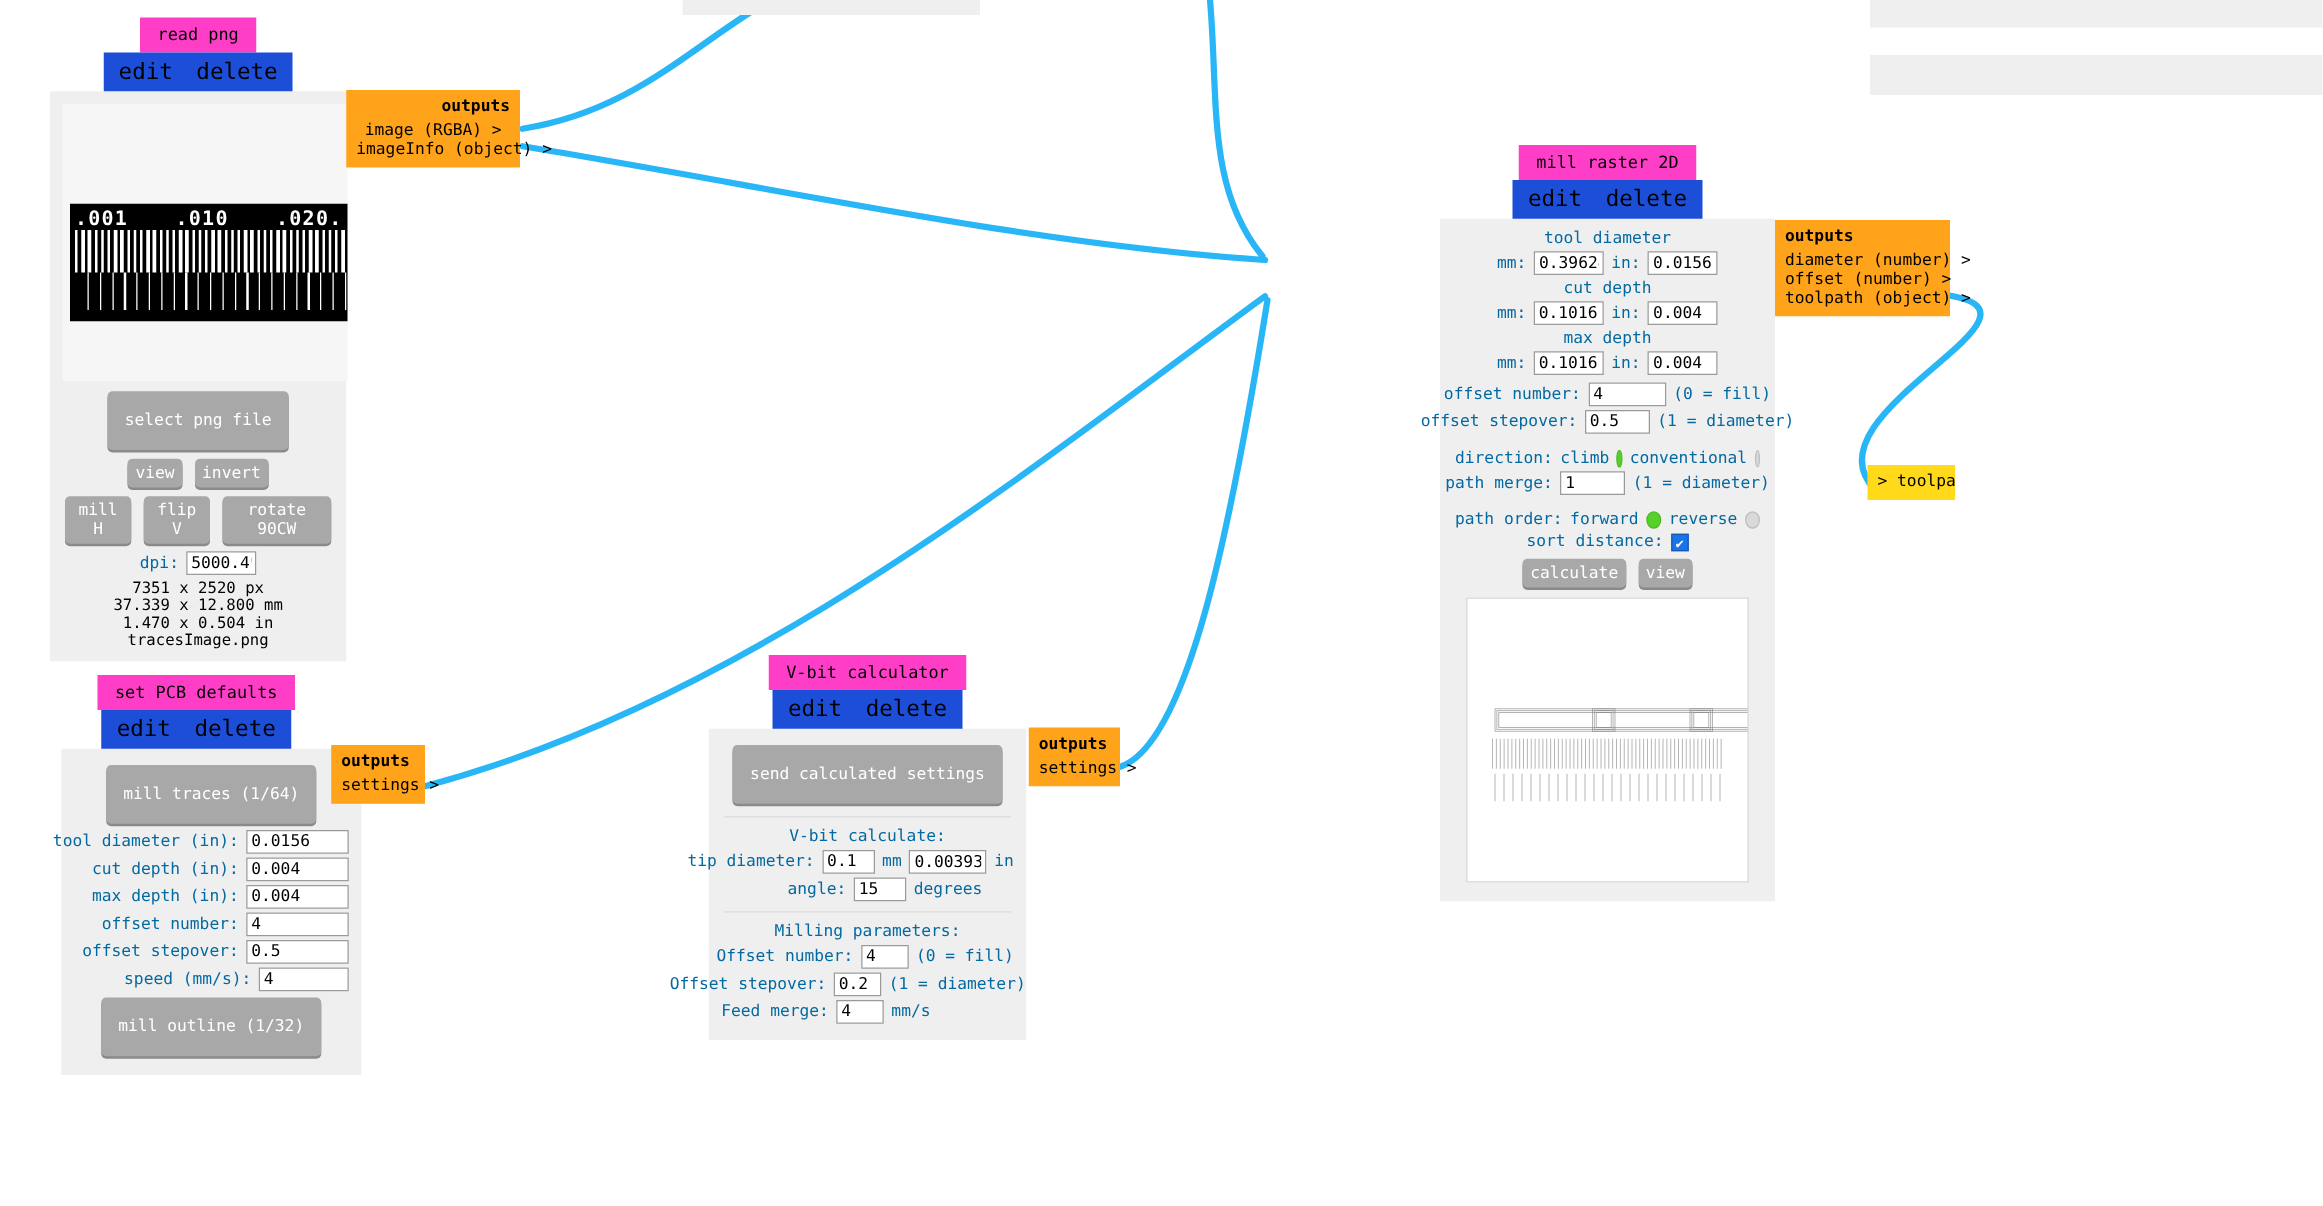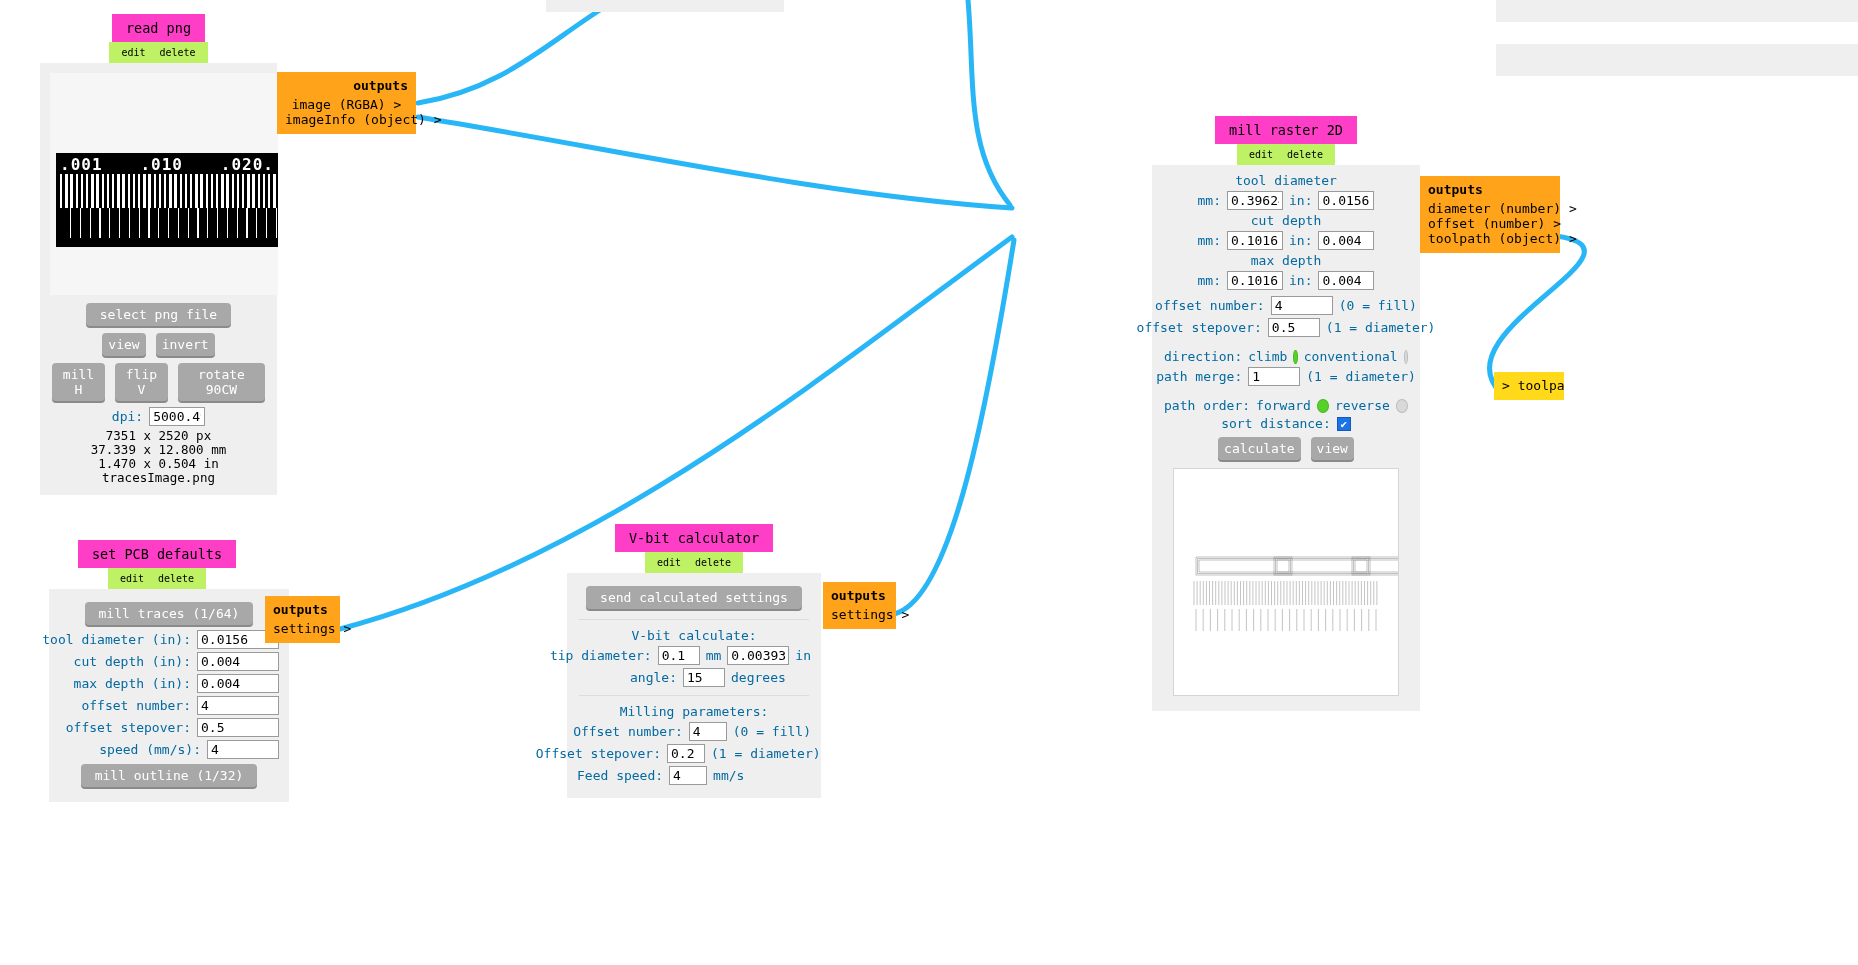--- a/index.html
+++ b/index.html
@@ -25,23 +25,23 @@
   .title-bar {
     background: #ff3ec8;
     color: #000000;
     font-size: 13.5px;
     padding: 6px 14px;
     text-align: center;
     white-space: nowrap;
     display: inline-block;
   }
   .menu-bar {
-    background: #bef264;
+    background: #1d4ed8;
     color: #000000;
-    font-size: 10px;
+    font-size: 18px;
     padding: 5px 12px;
     text-align: center;
     white-space: nowrap;
     display: inline-block;
   }
   .menu-bar span { cursor: default; }
   .head-wrap { display: flex; flex-direction: column; align-items: center; }
 
   .body-panel {
     background: #efefef;
@@ -53,21 +53,21 @@
     border: none;
     border-radius: 4px;
     box-shadow: 0 2px 0 #8a8a8a;
     color: #ffffff;
     font-family: "DejaVu Sans Mono", "Liberation Mono", monospace;
     font-size: 13px;
     padding: 4px 6px;
     margin: 2px 2px;
     cursor: pointer;
   }
-  .btn.wide { padding: 4px 14px; }
+  .btn.wide { padding: 16px 14px; }
 
   .field {
     border: 1px solid #9a9a9a;
     background: #ffffff;
     font-family: "DejaVu Sans Mono", "Liberation Mono", monospace;
     font-size: 13px;
     padding: 1px 3px;
     height: 19px;
     vertical-align: middle;
   }
@@ -352,21 +352,21 @@
         <span class="lbl">Offset number:</span>
         <input class="field" style="width: 38px;" value="4">
         <span class="lbl" style="width:100px; text-align:left;">(0 = fill)</span>
       </div>
       <div class="row">
         <span class="lbl">Offset stepover:</span>
         <input class="field" style="width: 38px;" value="0.2">
         <span class="lbl" style="width:100px; text-align:left;">(1 = diameter)</span>
       </div>
       <div class="row">
-        <span class="lbl">Feed speed:</span>
+        <span class="lbl">Feed merge:</span>
         <input class="field" style="width: 38px;" value="4">
         <span class="lbl" style="width:100px; text-align:left;">mm/s</span>
       </div>
     </div>
   </div>
 
   <div class="node" style="left:823px; top:582px;">
     <div class="port-box" style="width:73px;">
       <div class="port-title left">outputs</div>
       <div class="port-line left">settings &gt;</div>

